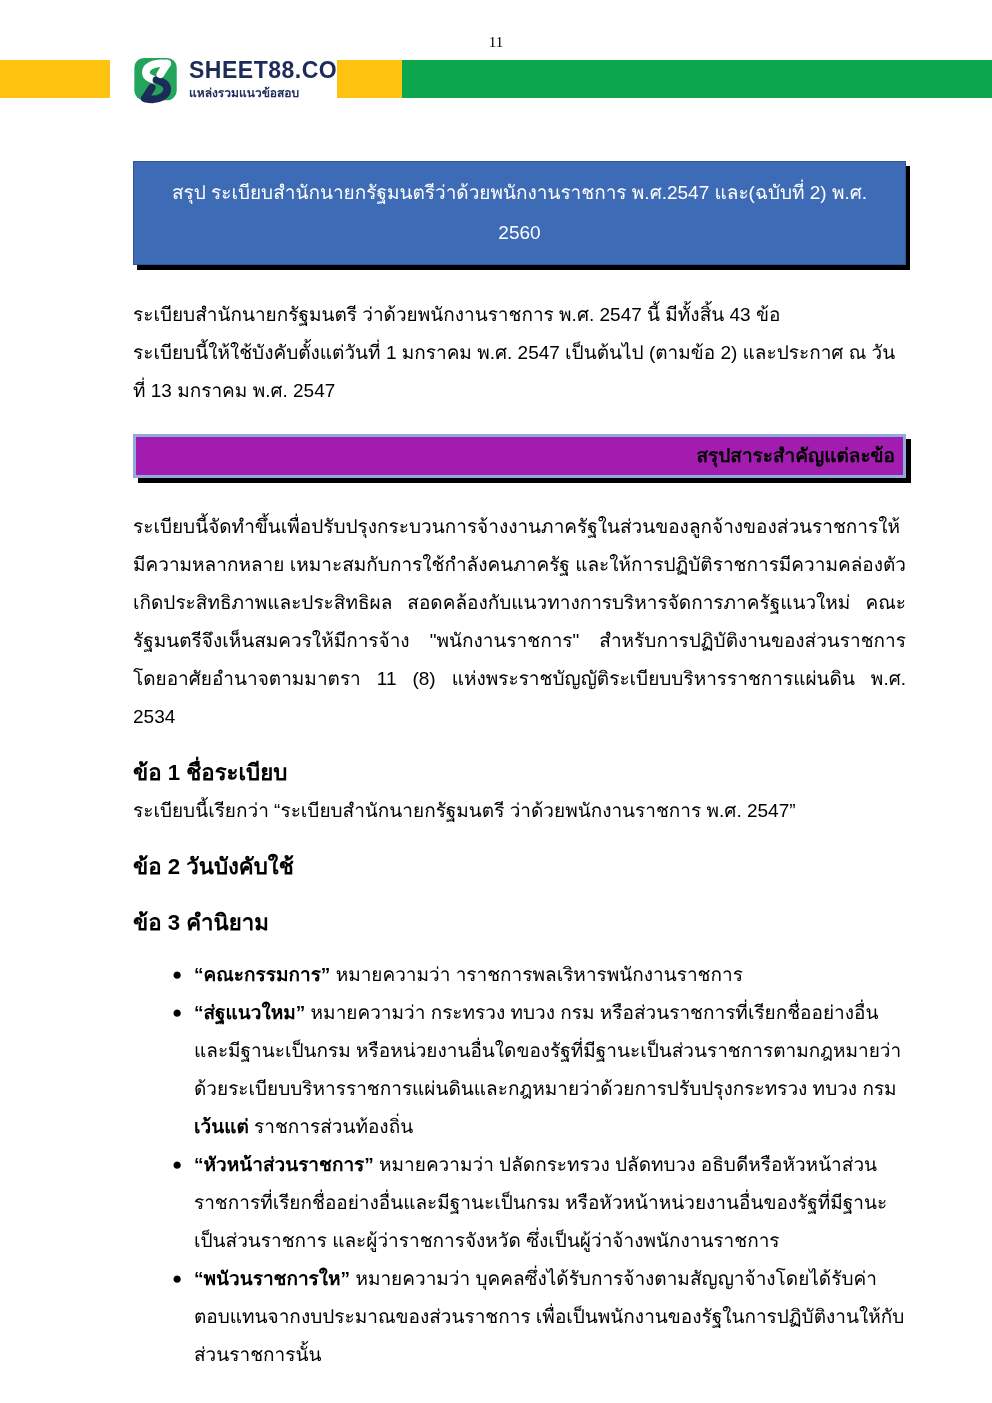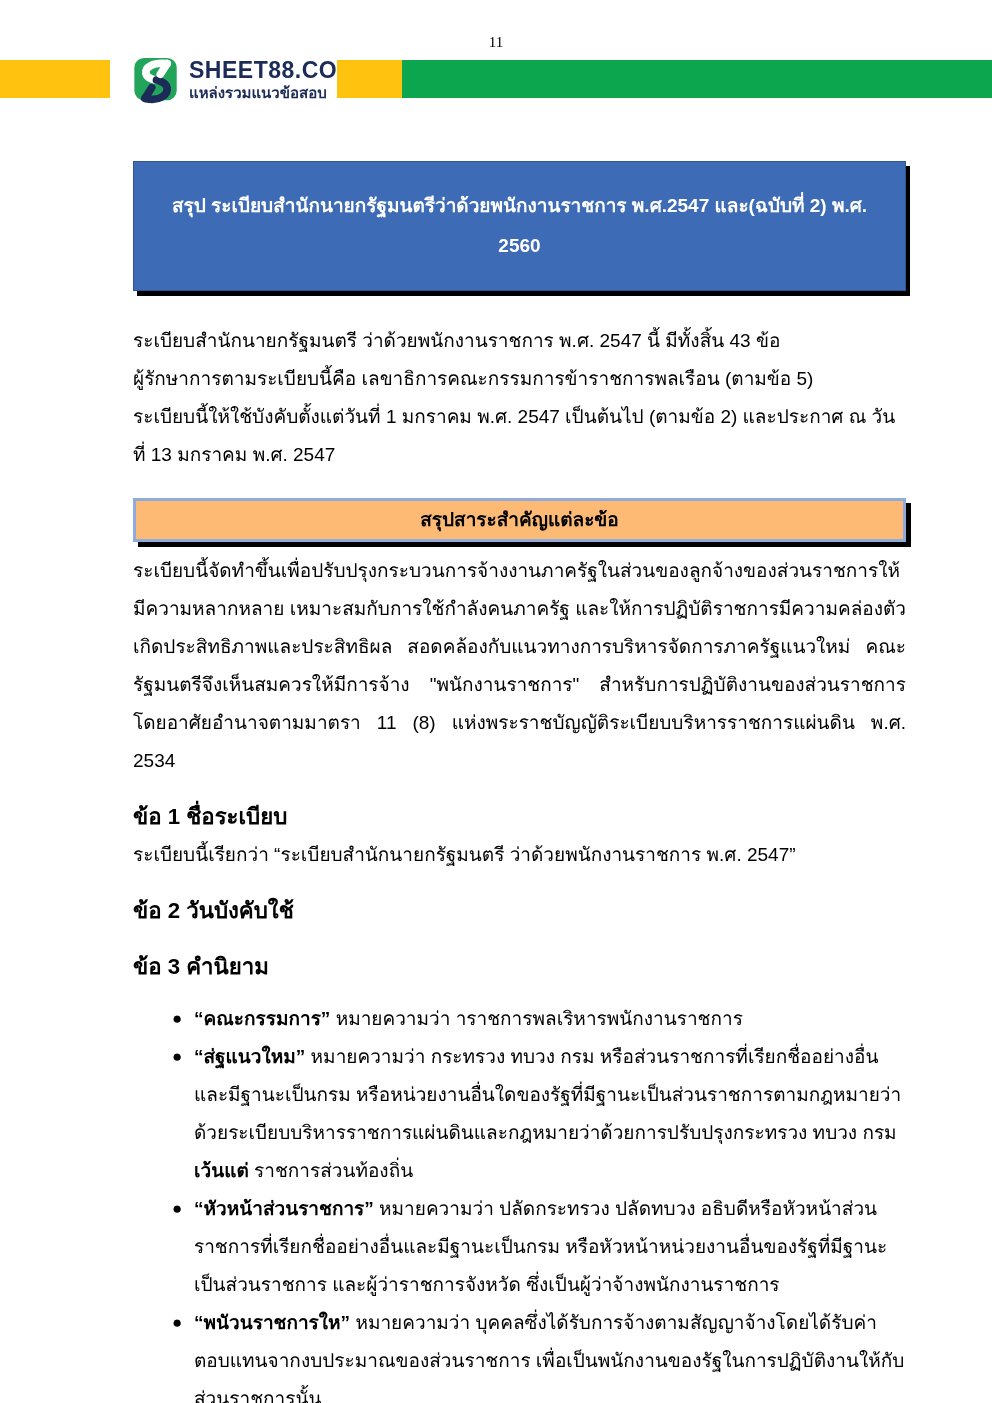--- a/index.html
+++ b/index.html
@@ -17,38 +17,38 @@
   }
   .header-band { position:relative; height:58px; margin-top:6px; }
   .bar { position:absolute; top:3px; height:38px; }
   .bar-yellow-left  { left:0;   width:110px; background:var(--yellow); }
   .bar-yellow-mid   { left:337px; width:65px; background:var(--yellow); }
   .bar-green        { left:402px; right:0;   background:var(--green); }
   .logo { position:absolute; left:133px; top:-2px; display:flex; align-items:flex-start; gap:9px; }
   .logo-icon { width:47px; height:52px; display:block; }
   .logo-text { display:flex; flex-direction:column; padding-top:2px; }
   .logo-brand   { font-size:23px; font-weight:bold; color:var(--navy); letter-spacing:.5px; line-height:26px; }
-  .logo-tagline { font-size:15px; font-weight:bold; color:var(--navy); line-height:20px; }
+  .logo-tagline { font-size:12px; font-weight:bold; color:var(--navy); line-height:20px; }
 
   
   .content { margin:0 86px 0 133px; font-size:19px; line-height:38px; }
 
   .title-box {
     margin-top:46px; background:var(--boxblue);
     border:1px solid #2f5597; box-shadow:4px 5px 0 #000;
-    color:#fff; font-weight:bold; text-align:center;
-    padding:24px 28px; line-height:40px; font-size:19px;
+    color:#fff; font-weight:normal; text-align:center;
+    padding:11px 28px; line-height:40px; font-size:19px;
   }
   .intro { margin-top:31px; }
   .section-header-box {
-    margin-top:24px; background:#fdba74;
+    margin-top:24px; background:#a21caf;
     border:3px solid var(--periwinkle); box-shadow:5px 5px 0 #000;
-    text-align:center; font-weight:bold; padding:4px 24px; line-height:30px;
+    text-align:right; font-weight:bold; padding:4px 8px; line-height:30px;
   }
-  .overview { margin-top:10px; text-align:justify; }
+  .overview { margin-top:30px; text-align:justify; }
   .clause-heading { margin-top:18px; font-weight:bold; }
   .bullets { list-style:none; margin:14px 0 0 37px; }
   .bullets li { position:relative; padding-left:24px; }
   .bullets li .dot { position:absolute; left:2px; top:0; font-size:17px; }
   .term { font-weight:bold; }
   .bold-mid { font-weight:bold; }
 </style>
 </head>
 <body style="--yellow: #FFC20E; --green: #0CA64F; --navy: #1C2B58; --boxblue: #3E6BB5; --periwinkle: #8FAADC;">
 
@@ -74,21 +74,20 @@
 </div>
 
 <div class="content">
 
   <div class="title-box">
     <span>สรุป ระเบียบสำนักนายกรัฐมนตรีว่าด้วยพนักงานราชการ พ.ศ.2547 และ(ฉบับที่ 2) พ.ศ. 2560</span>
   </div>
 
   <div class="intro">
     <div>ระเบียบสำนักนายกรัฐมนตรี ว่าด้วยพนักงานราชการ พ.ศ. 2547 นี้ มีทั้งสิ้น 43 ข้อ</div>
-    <div>ผู้รักษาการตามระเบียบนี้คือ เลขาธิการคณะกรรมการข้าราชการพลเรือน (ตามข้อ 5)</div>
     <div>ระเบียบนี้ให้ใช้บังคับตั้งแต่วันที่ 1 มกราคม พ.ศ. 2547 เป็นต้นไป (ตามข้อ 2) และประกาศ ณ วันที่ 13 มกราคม พ.ศ. 2547</div>
   </div>
 
   <div class="section-header-box">
     <span>สรุปสาระสำคัญแต่ละข้อ</span>
   </div>
 
   <p class="overview">ระเบียบนี้จัดทำขึ้นเพื่อปรับปรุงกระบวนการจ้างงานภาครัฐในส่วนของลูกจ้างของส่วนราชการให้มีความหลากหลาย เหมาะสมกับการใช้กำลังคนภาครัฐ และให้การปฏิบัติราชการมีความคล่องตัว เกิดประสิทธิภาพและประสิทธิผล สอดคล้องกับแนวทางการบริหารจัดการภาครัฐแนวใหม่ คณะรัฐมนตรีจึงเห็นสมควรให้มีการจ้าง "พนักงานราชการ" สำหรับการปฏิบัติงานของส่วนราชการ โดยอาศัยอำนาจตามมาตรา 11 (8) แห่งพระราชบัญญัติระเบียบบริหารราชการแผ่นดิน พ.ศ. 2534</p>
 
   <h3 class="clause-heading">ข้อ 1 ชื่อระเบียบ</h3>

